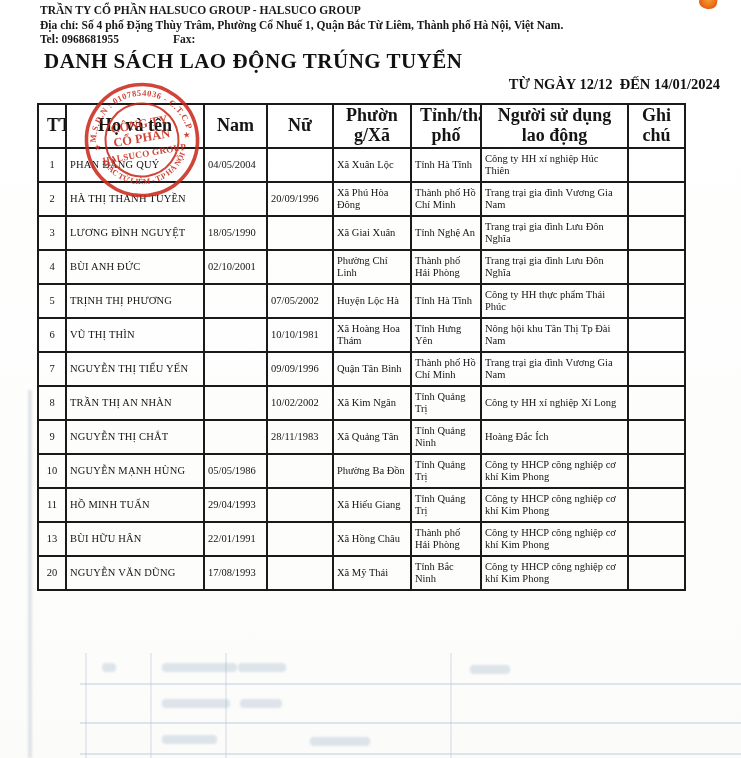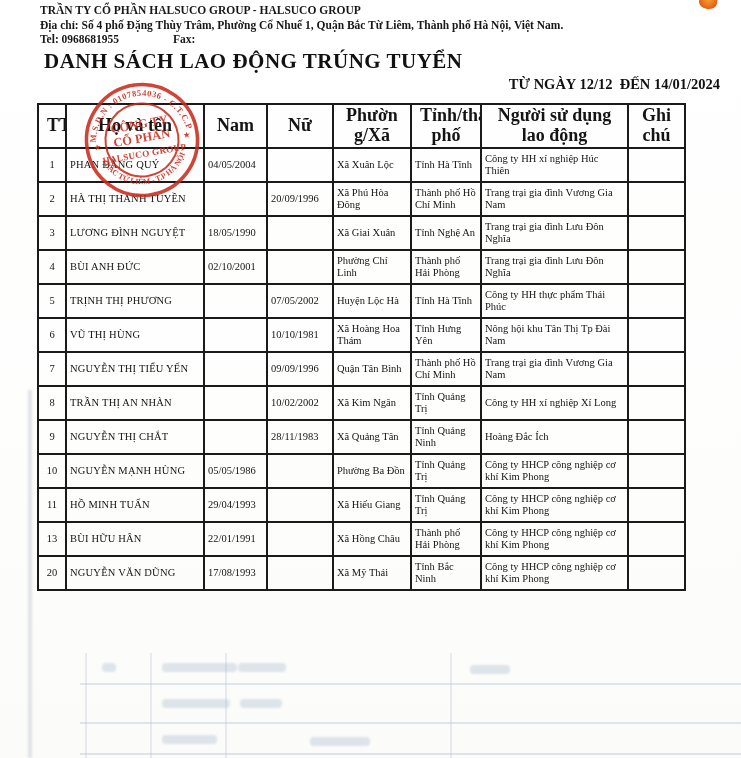--- a/index.html
+++ b/index.html
@@ -144,21 +144,21 @@
           <td class="col-name">TRỊNH THỊ PHƯƠNG</td>
           <td class="col-nam"></td>
           <td class="col-nu">07/05/2002</td>
           <td class="col-ward">Huyện Lộc Hà</td>
           <td class="col-province">Tỉnh Hà Tĩnh</td>
           <td class="col-employer">Công ty HH thực phẩm Thái Phúc</td>
           <td class="col-note"></td>
         </tr>
         <tr>
           <td class="col-tt">6</td>
-          <td class="col-name">VŨ THỊ HÙNG</td>
+          <td class="col-name">VŨ THỊ THÌN</td>
           <td class="col-nam"></td>
           <td class="col-nu">10/10/1981</td>
           <td class="col-ward">Xã Hoàng Hoa Thám</td>
           <td class="col-province">Tỉnh Hưng Yên</td>
           <td class="col-employer">Nông hội khu Tân Thị Tp Đài Nam</td>
           <td class="col-note"></td>
         </tr>
         <tr>
           <td class="col-tt">7</td>
           <td class="col-name">NGUYỄN THỊ TIỂU YẾN</td>

